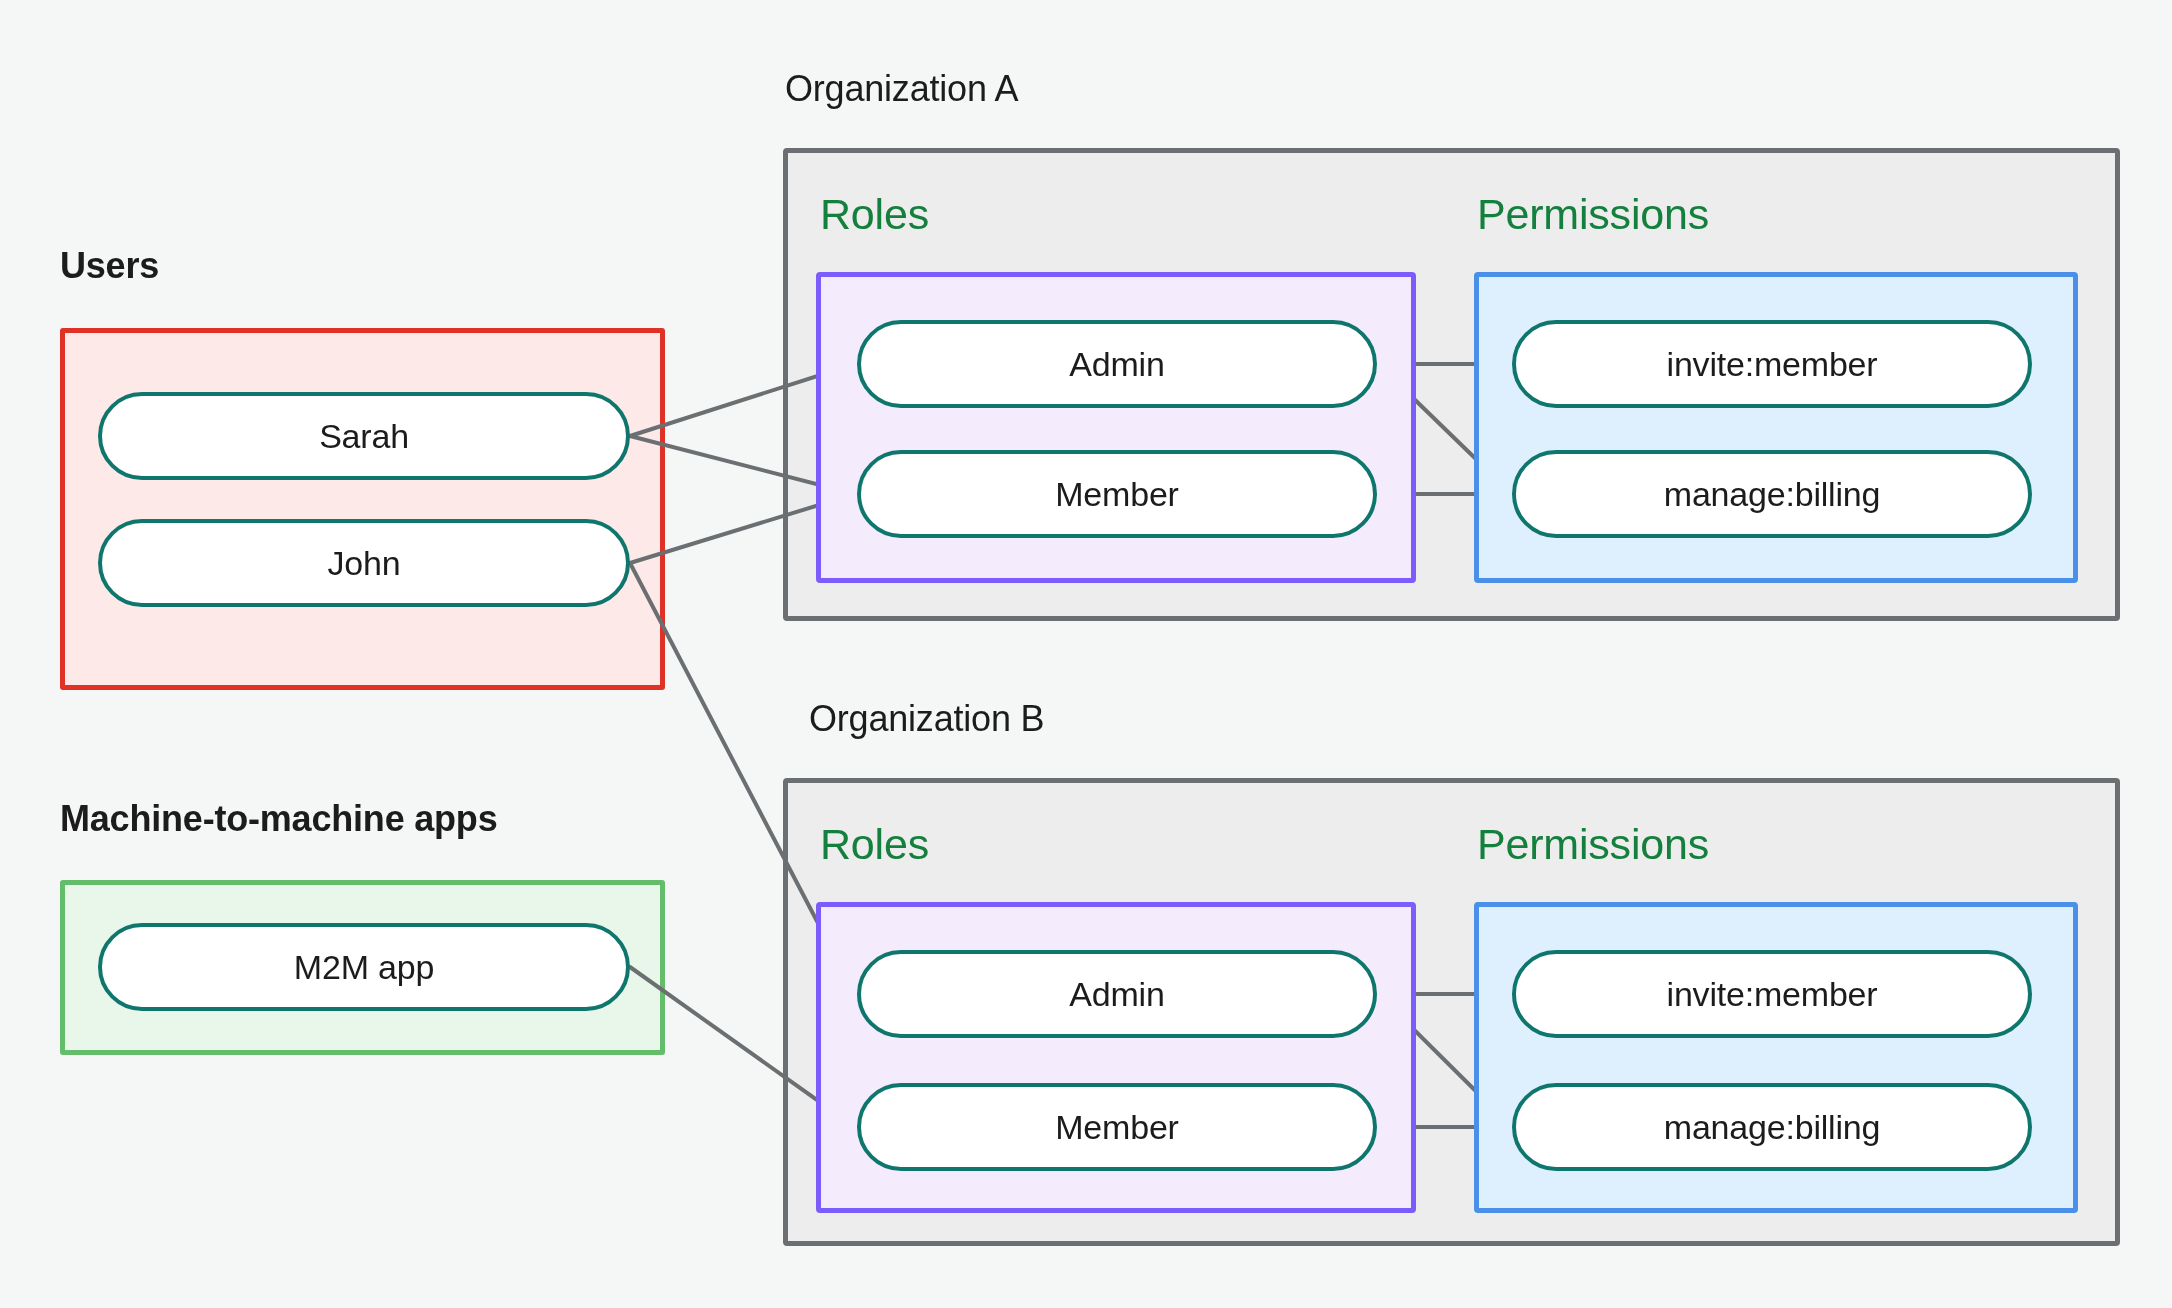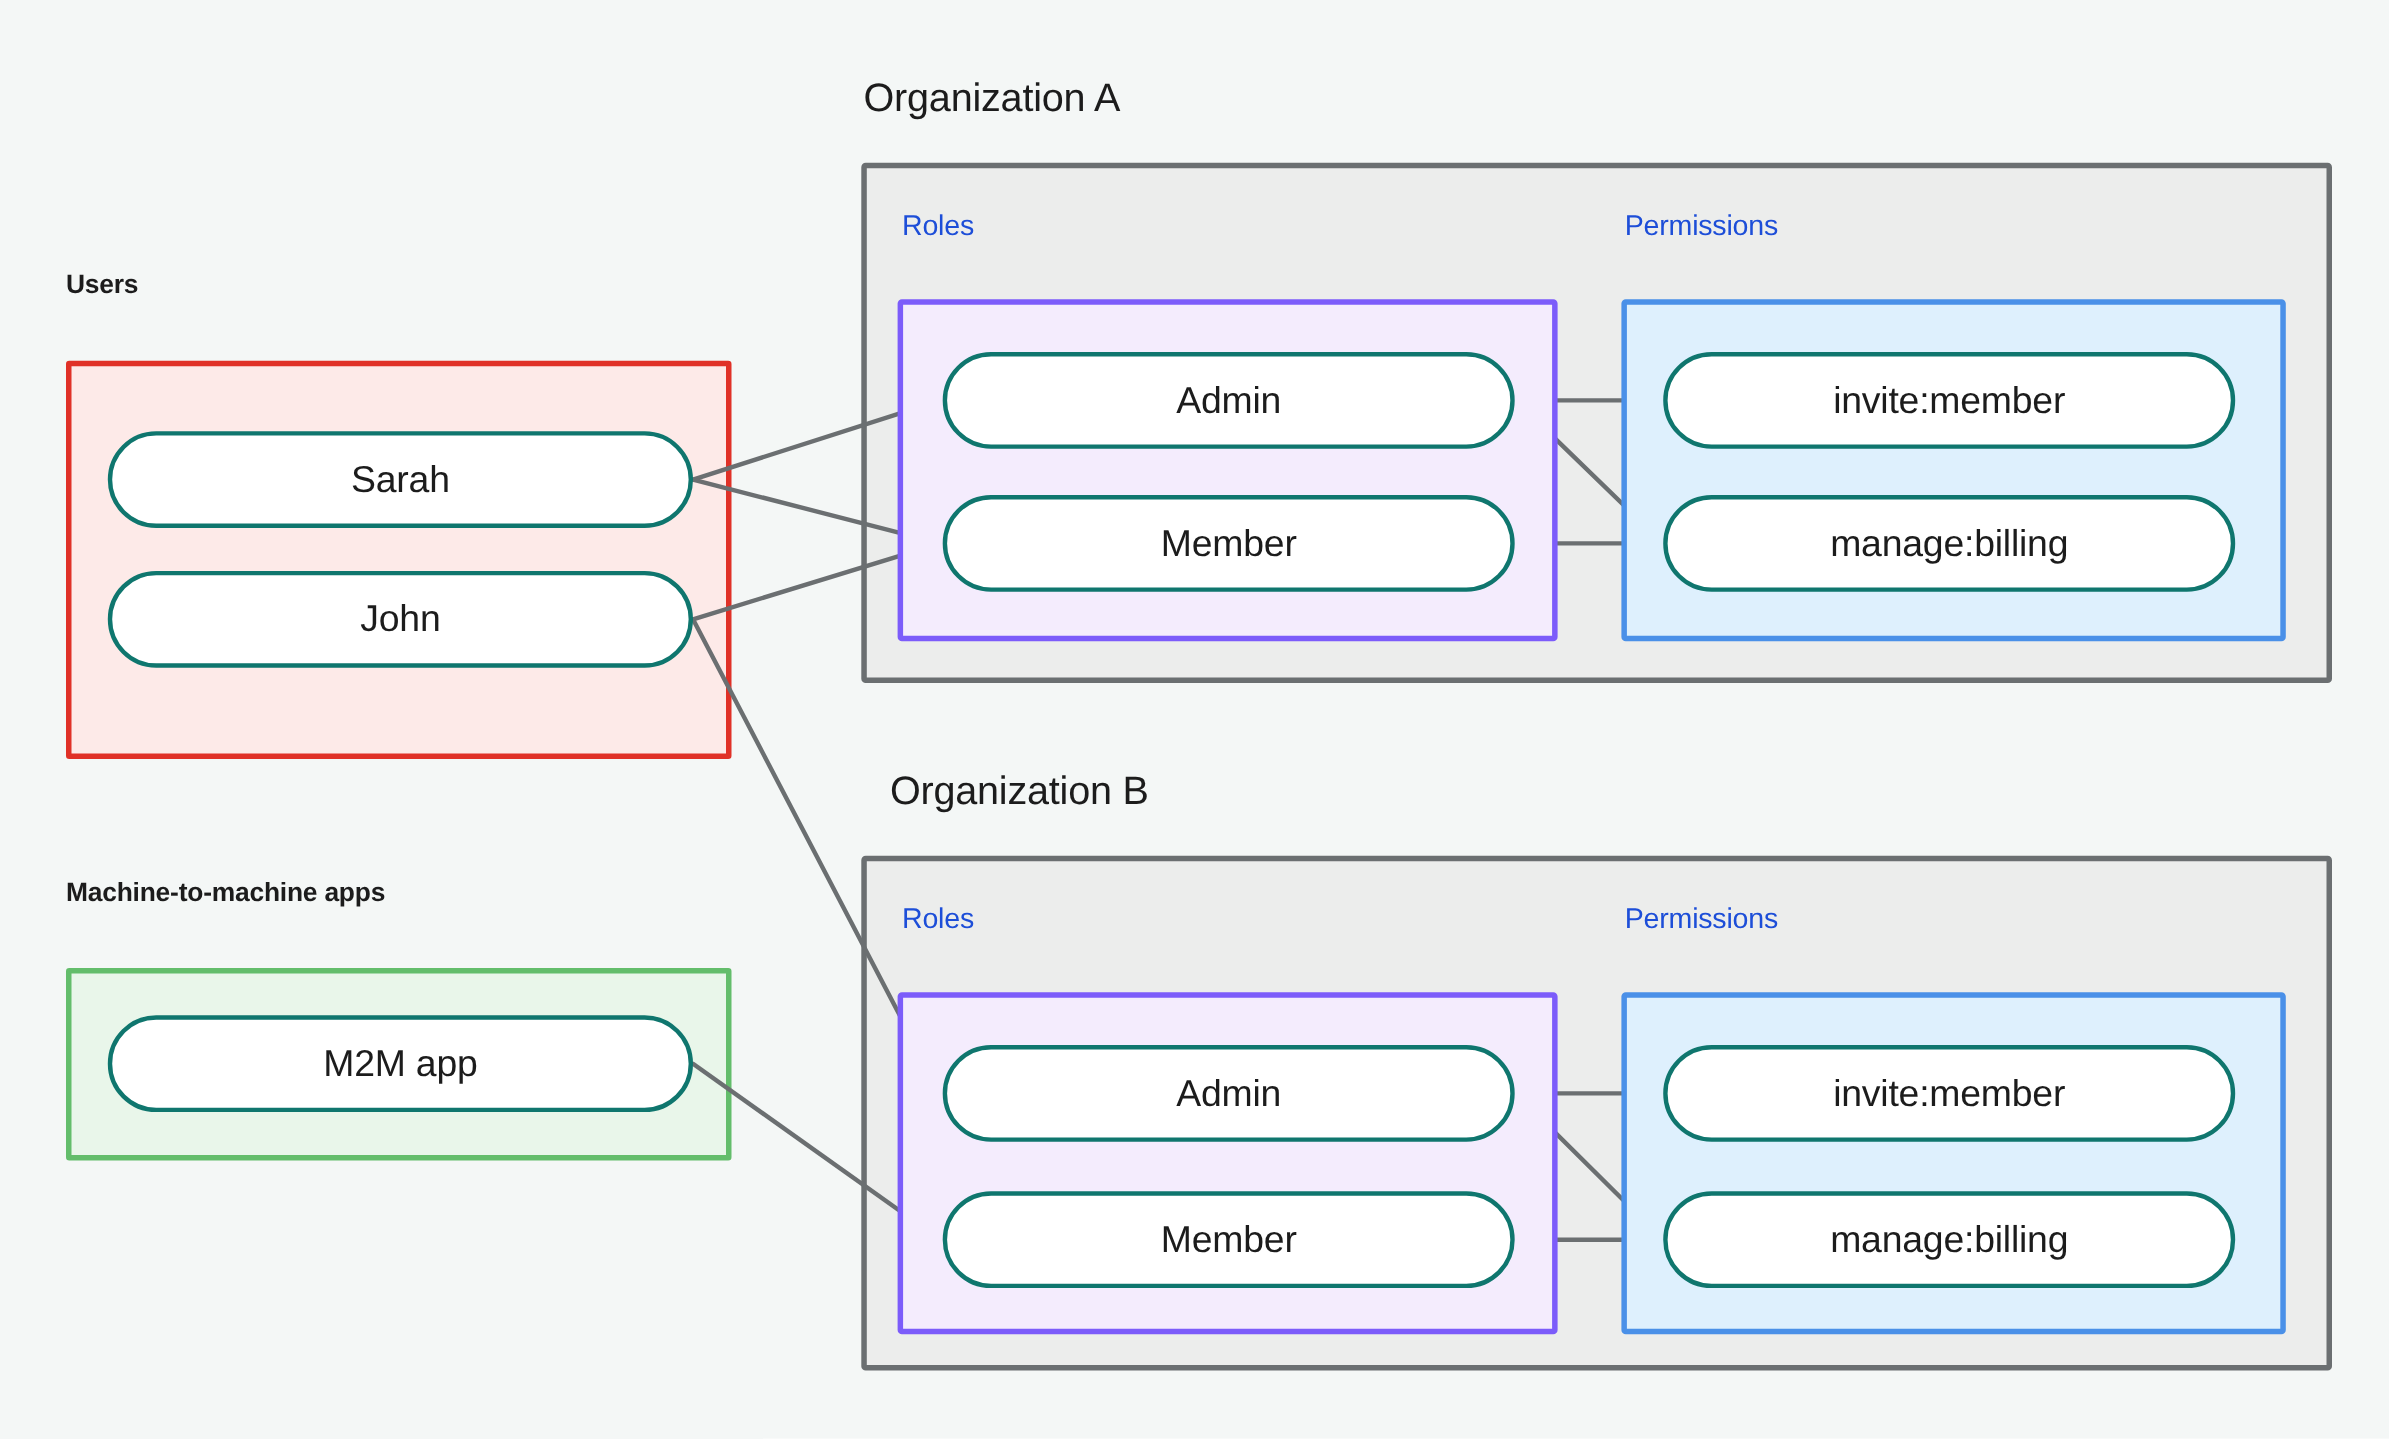--- a/index.html
+++ b/index.html
@@ -19,41 +19,41 @@
   #edges {
     position: absolute;
     left: 0; top: 0;
     width: 2172px;
     height: 1308px;
     pointer-events: none;
     z-index: 5;
   }
   .grp-label {
     position: absolute;
-    font-size: 24px;
+    font-size: 36px;
     font-weight: 700;
     color: #1c1c1c;
     letter-spacing: -0.2px;
     white-space: nowrap;
     z-index: 3;
   }
   .org-label {
     position: absolute;
     font-size: 36px;
     font-weight: 400;
     color: #1c1c1c;
     letter-spacing: -0.2px;
     white-space: nowrap;
     z-index: 3;
   }
   .sect-label {
     position: absolute;
-    font-size: 26px;
+    font-size: 43px;
     font-weight: 400;
-    color: #1d4ed8;
+    color: #15803d;
     letter-spacing: -0.2px;
     white-space: nowrap;
     z-index: 7;
   }
   .box {
     position: absolute;
     box-sizing: border-box;
     z-index: 2;
   }
   .box-users {

